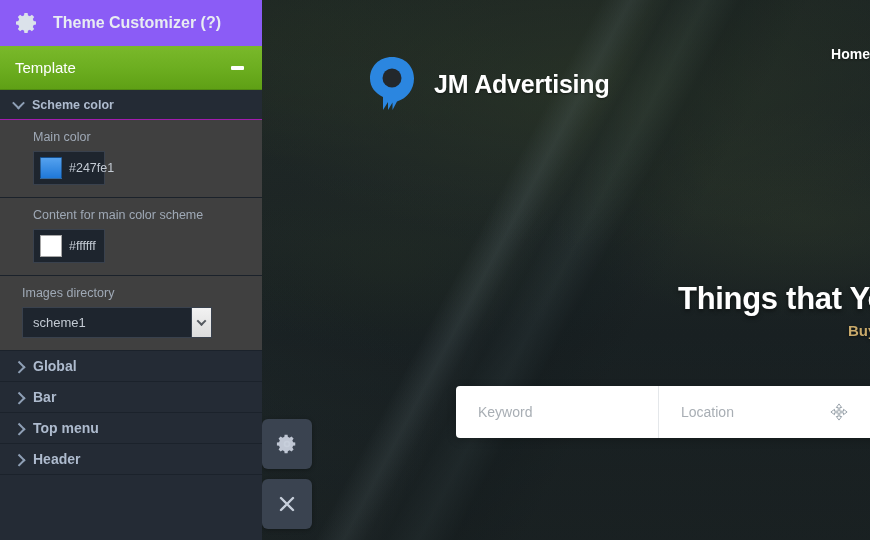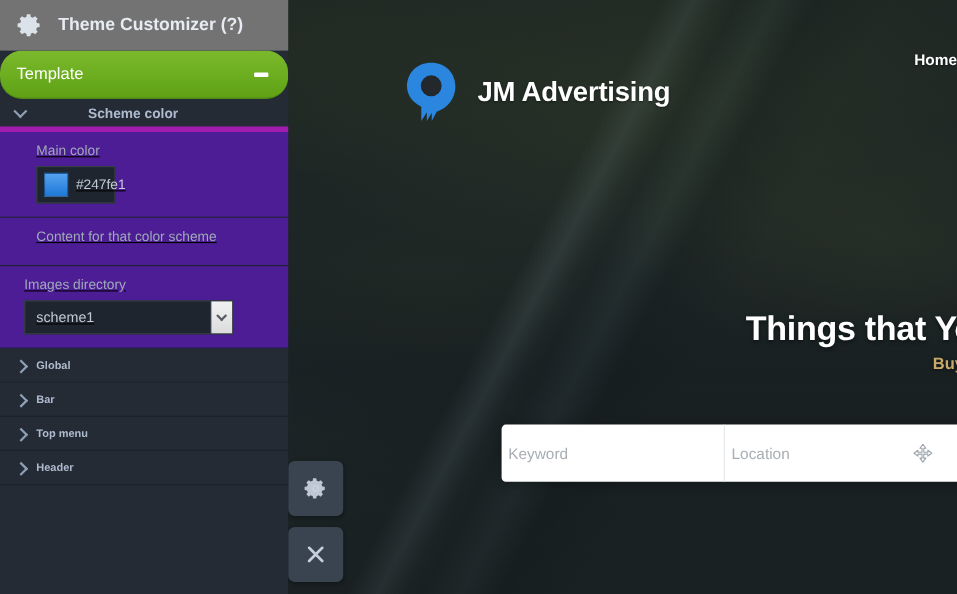--- a/index.html
+++ b/index.html
@@ -79,21 +79,21 @@
     position: absolute; left: 456px; top: 386px;
     width: 440px; height: 52px;
     background: #ffffff;
     border-radius: 4px;
     box-shadow: 0 2px 10px rgba(0,0,0,0.22);
     display: flex; align-items: stretch;
   }
   .search-field {
     flex: 0 0 202px;
     display: flex; align-items: center;
-    padding-left: 6px;
+    padding-left: 22px;
     font-size: 14px; color: #a8aeb4;
     position: relative;
   }
   .search-field + .search-field { border-left: 1px solid #e4e7ea; flex: 1; }
   .geo-icon {
     position: absolute; right: 48px; top: 50%;
     transform: translateY(-50%);
     width: 18px; height: 18px;
   }
 
@@ -111,66 +111,63 @@
   }
 
   
   .panel {
     position: absolute; left: 0; top: 0;
     width: 262px; height: 540px;
     background: #242b35;
   }
   .panel-header {
     height: 46px;
-    background: #737373;
+    background: #8b5cf6;
     display: flex; align-items: center;
     padding-left: 15px;
   }
   .panel-header-title {
     margin-left: 14px;
     font-size: 16px; font-weight: bold; color: #e8ecf2;
   }
   .panel-section-bar {
     height: 44px;
     background: linear-gradient(180deg, #7ab92b 0%, #6cae20 52%, #5fa015 100%);
     display: flex; align-items: center; justify-content: space-between;
     padding: 0 18px 0 15px;
     border-bottom: 1px solid #4f8a12;
-    border-radius: 20px;
   }
   .panel-section-bar .label {
     font-size: 15px; color: #ffffff;
   }
   .minus-icon { width: 13px; height: 4px; background: #ffffff; border-radius: 1px; }
 
   .subsection {
     height: 30px;
     display: flex; align-items: center;
     padding-left: 14px;
     background: #242b35;
-    border-bottom: 5px solid #a21caf;
-    gap: 48px;
+    border-bottom: 1px solid #a21caf;
   }
   .subsection .label {
     margin-left: 9px;
     font-size: 12.5px; font-weight: bold; color: #aebbce;
   }
   .chev {
     width: 9px; height: 9px;
     border-right: 2px solid #8fa0b6;
     border-bottom: 2px solid #8fa0b6;
   }
   .chev.down { transform: rotate(45deg) translate(-1px,-1px); }
   .chev.right { transform: rotate(-45deg) translate(0,1px); }
 
   .field-row {
     padding: 10px 0 12px 33px;
     border-bottom: 1px solid #1b222b;
-    background: #4c1d95;
-    text-decoration: underline;
+    background: #404040;
   }
   .field-label {
     font-size: 12.5px; color: #9fa9b6; margin-bottom: 7px;
   }
   .color-input {
     width: 72px; height: 34px;
     border: 1px solid #39414d;
     background: #1e252e;
     display: flex; align-items: center;
     padding-left: 6px;
@@ -207,21 +204,21 @@
   }
   .collapsed-row {
     height: 31px;
     display: flex; align-items: center;
     padding-left: 14px;
     background: #242b35;
     border-bottom: 1px solid #1b222b;
   }
   .collapsed-row .label {
     margin-left: 10px;
-    font-size: 10px; font-weight: bold; color: #aebbce;
+    font-size: 14px; font-weight: bold; color: #aebbce;
   }
 </style>
 </head>
 <body>
 
 <div class="preview">
   <div class="preview-photo"></div>
   <div class="preview-tint"></div>
 
   <div class="site-header">
@@ -288,21 +285,25 @@
   <div class="field-row">
     <div class="field-label">Main color</div>
     <div class="color-input">
       <span class="swatch" style="background:linear-gradient(180deg,#55a2ef,#1f78d8)"></span>
       <span class="hexval">#247fe1</span>
     </div>
   </div>
 
 
   <div class="field-row">
-    <div class="field-label">Content for that color scheme</div>
+    <div class="field-label">Content for main color scheme</div>
+    <div class="color-input">
+      <span class="swatch" style="background:#ffffff"></span>
+      <span class="hexval">#ffffff</span>
+    </div>
   </div>
 
   <div class="field-row" style="padding-left:22px;">
     <div class="field-label">Images directory</div>
     <div class="select-wrap" style="margin-left:0;">
       <span class="select-value">scheme1</span>
       <span class="select-arrow">
           <span class="chev2"></span>
         </span>
     </div>

